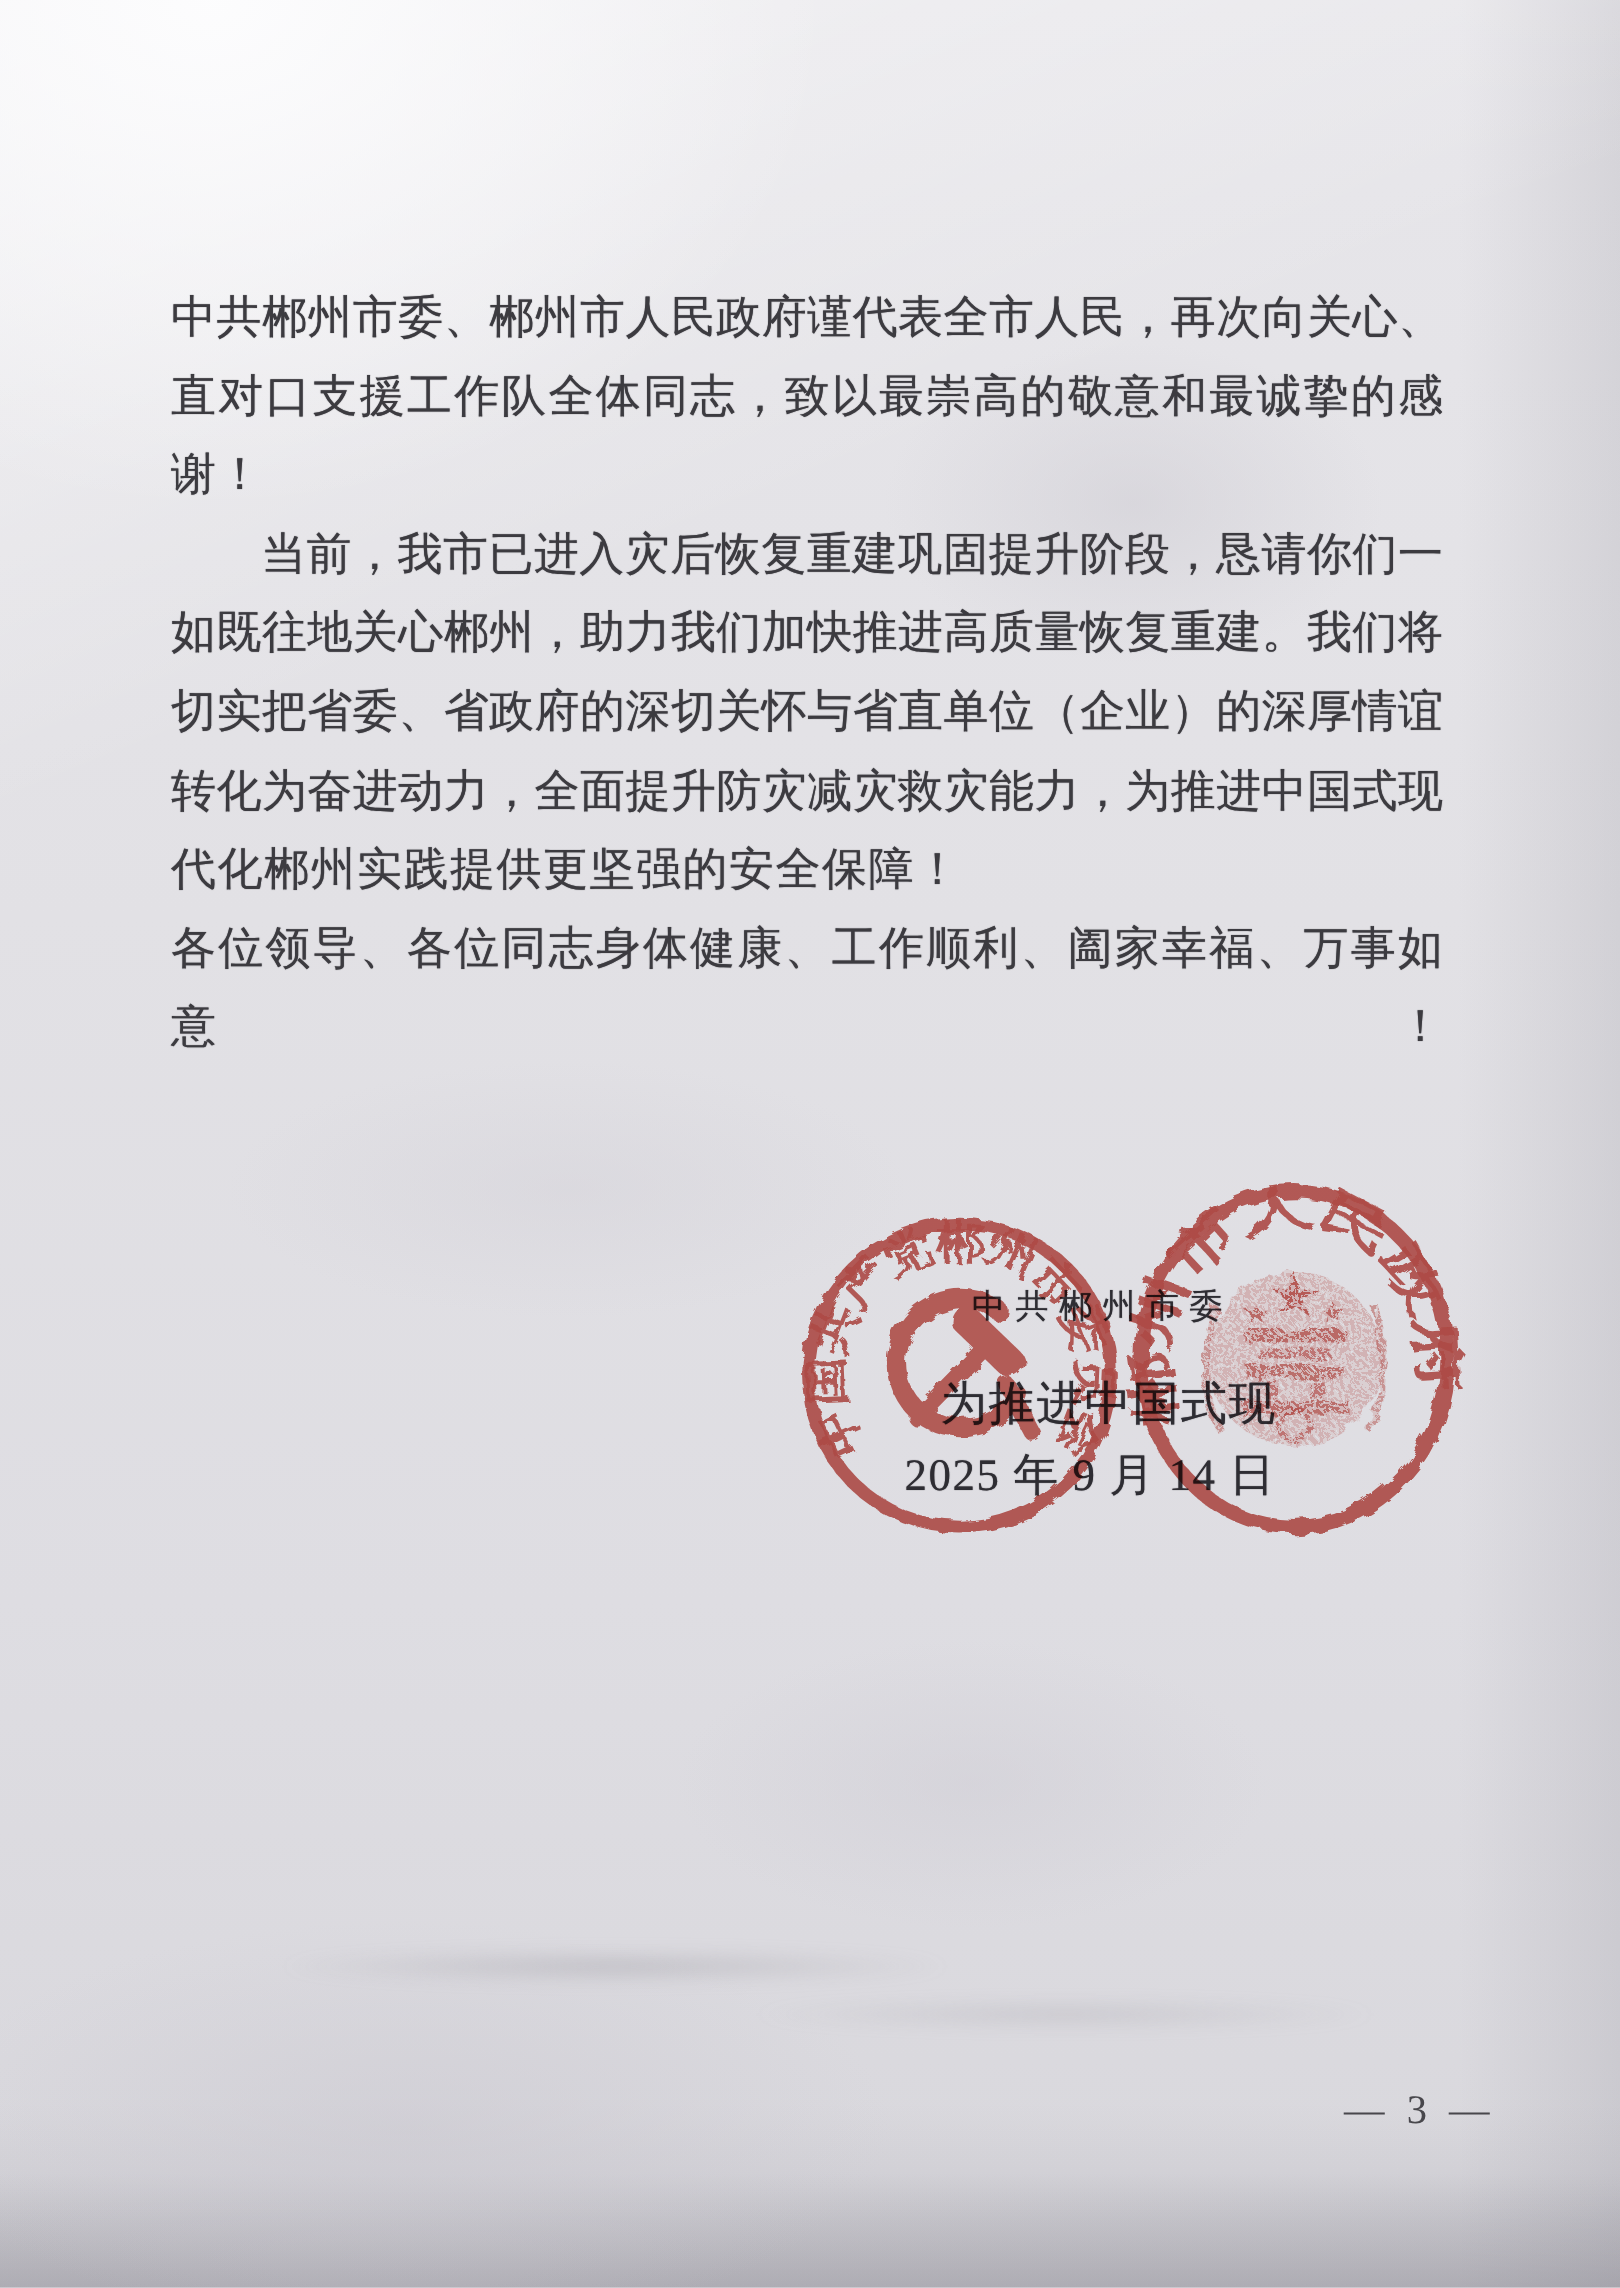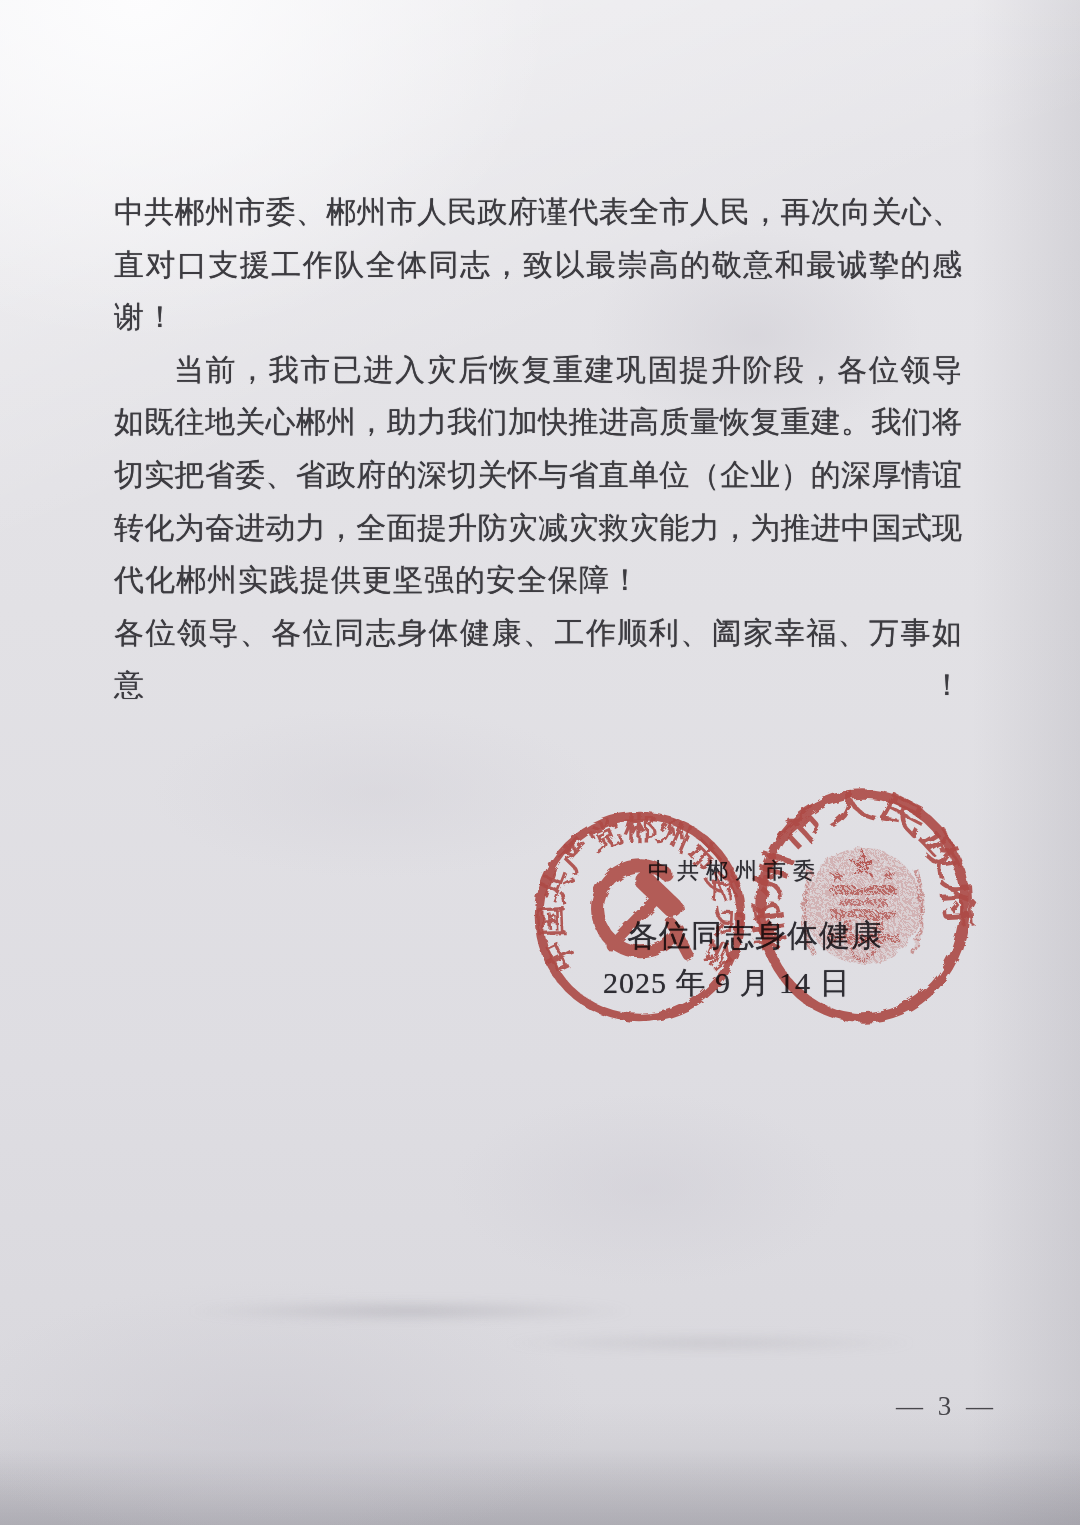--- a/index.html
+++ b/index.html
@@ -57,30 +57,30 @@
 </head>
 <body>
 
 <div class="page">
   <div class="mottle"></div>
 
   <div class="body-text">
     <div class="line full">中共郴州市委、郴州市人民政府谨代表全市人民，再次向关心、</div>
     <div class="line full">直对口支援工作队全体同志，致以最崇高的敬意和最诚挚的感</div>
     <div class="line end">谢！</div>
-    <div class="line full indent">当前，我市已进入灾后恢复重建巩固提升阶段，各位领导</div>
+    <div class="line full indent">当前，我市已进入灾后恢复重建巩固提升阶段，恳请你们一</div>
     <div class="line full">如既往地关心郴州，助力我们加快推进高质量恢复重建。我们将</div>
     <div class="line full">切实把省委、省政府的深切关怀与省直单位（企业）的深厚情谊</div>
     <div class="line full">转化为奋进动力，全面提升防灾减灾救灾能力，为推进中国式现</div>
     <div class="line end">代化郴州实践提供更坚强的安全保障！</div>
     <div class="line full">各位领导、各位同志身体健康、工作顺利、阖家幸福、万事如意！</div>
   </div>
 
   <div class="sig sig1">中共郴州市委</div>
-  <div class="sig sig2">各位同志身体健康</div>
+  <div class="sig sig2">为推进中国式现</div>
   <div class="sig sig-date">2025 年 9 月 14 日</div>
 
   <svg class="seal seal-party" width="228" height="232" viewBox="0 0 228 232">
     <defs>
       <filter id="stamp1" x="-20%" y="-20%" width="140%" height="140%">
         <feTurbulence type="fractalNoise" baseFrequency="0.09 0.11" numOctaves="3" seed="7" result="t"></feTurbulence>
         <feDisplacementMap in="SourceGraphic" in2="t" scale="6"></feDisplacementMap>
       </filter>
       <path id="arcParty" d="M 50.9 162.6 A 79 79 0 1 1 177.1 162.6" fill="none"></path>
     </defs>

